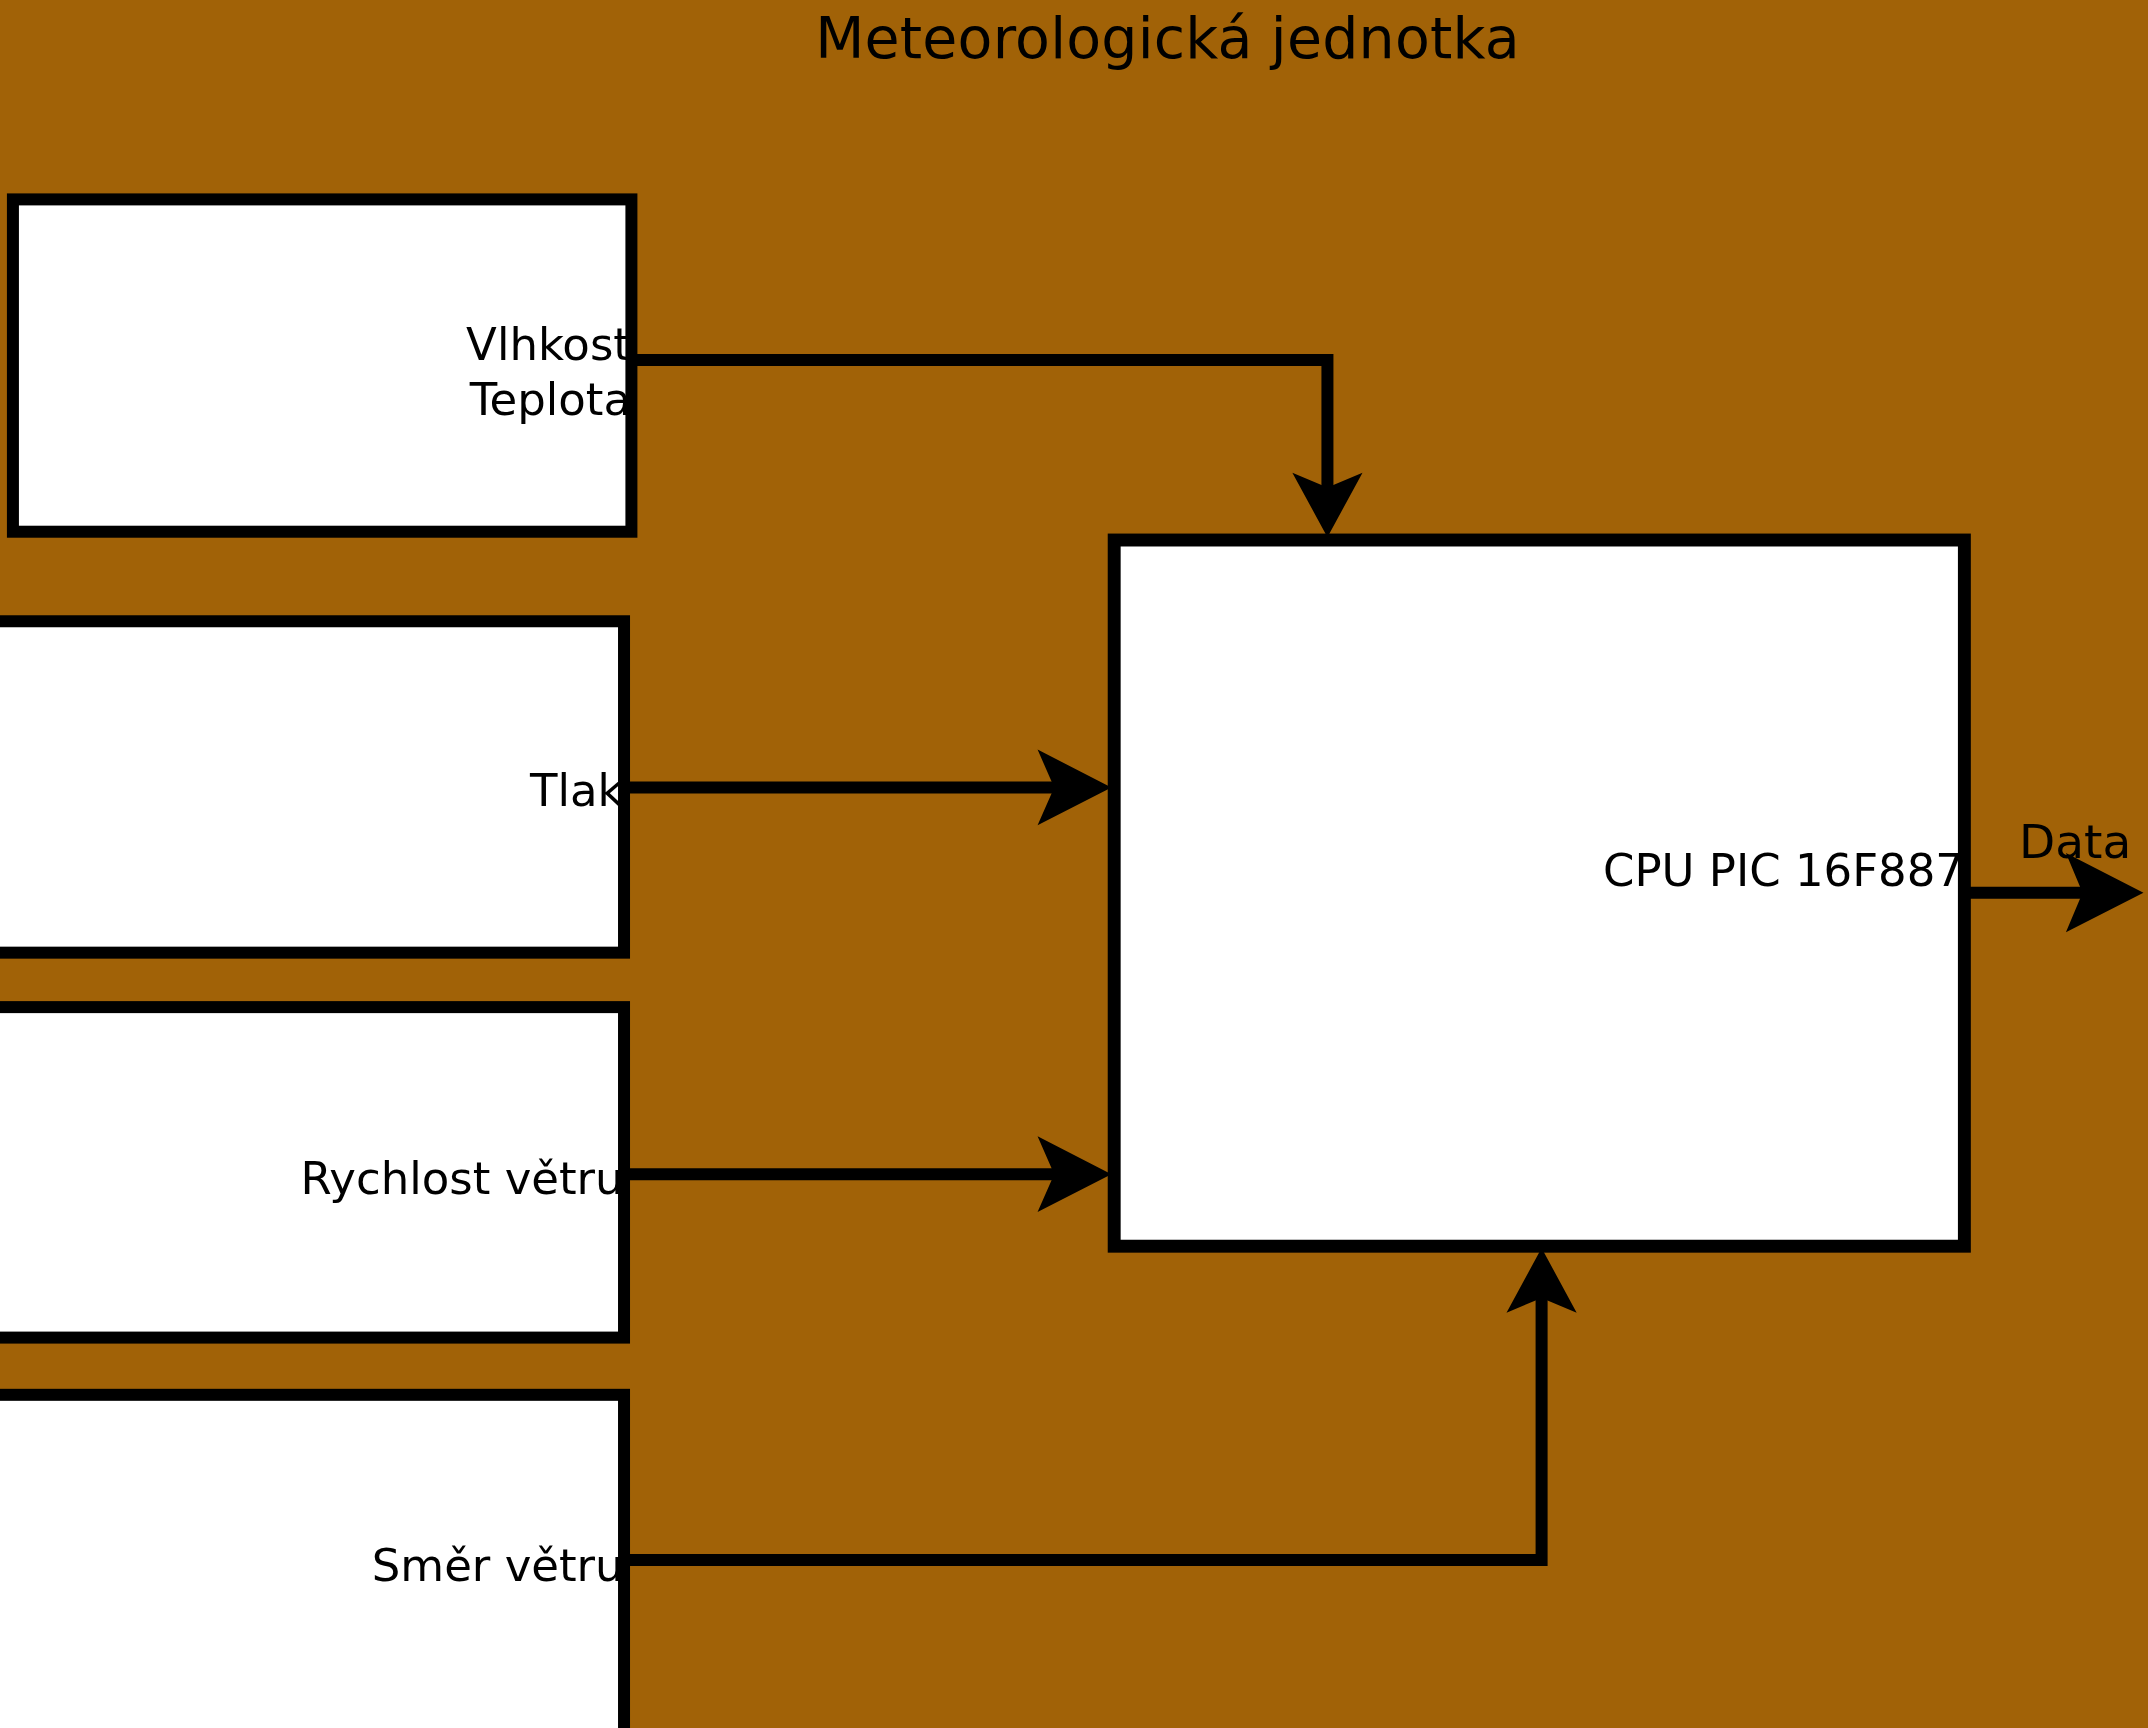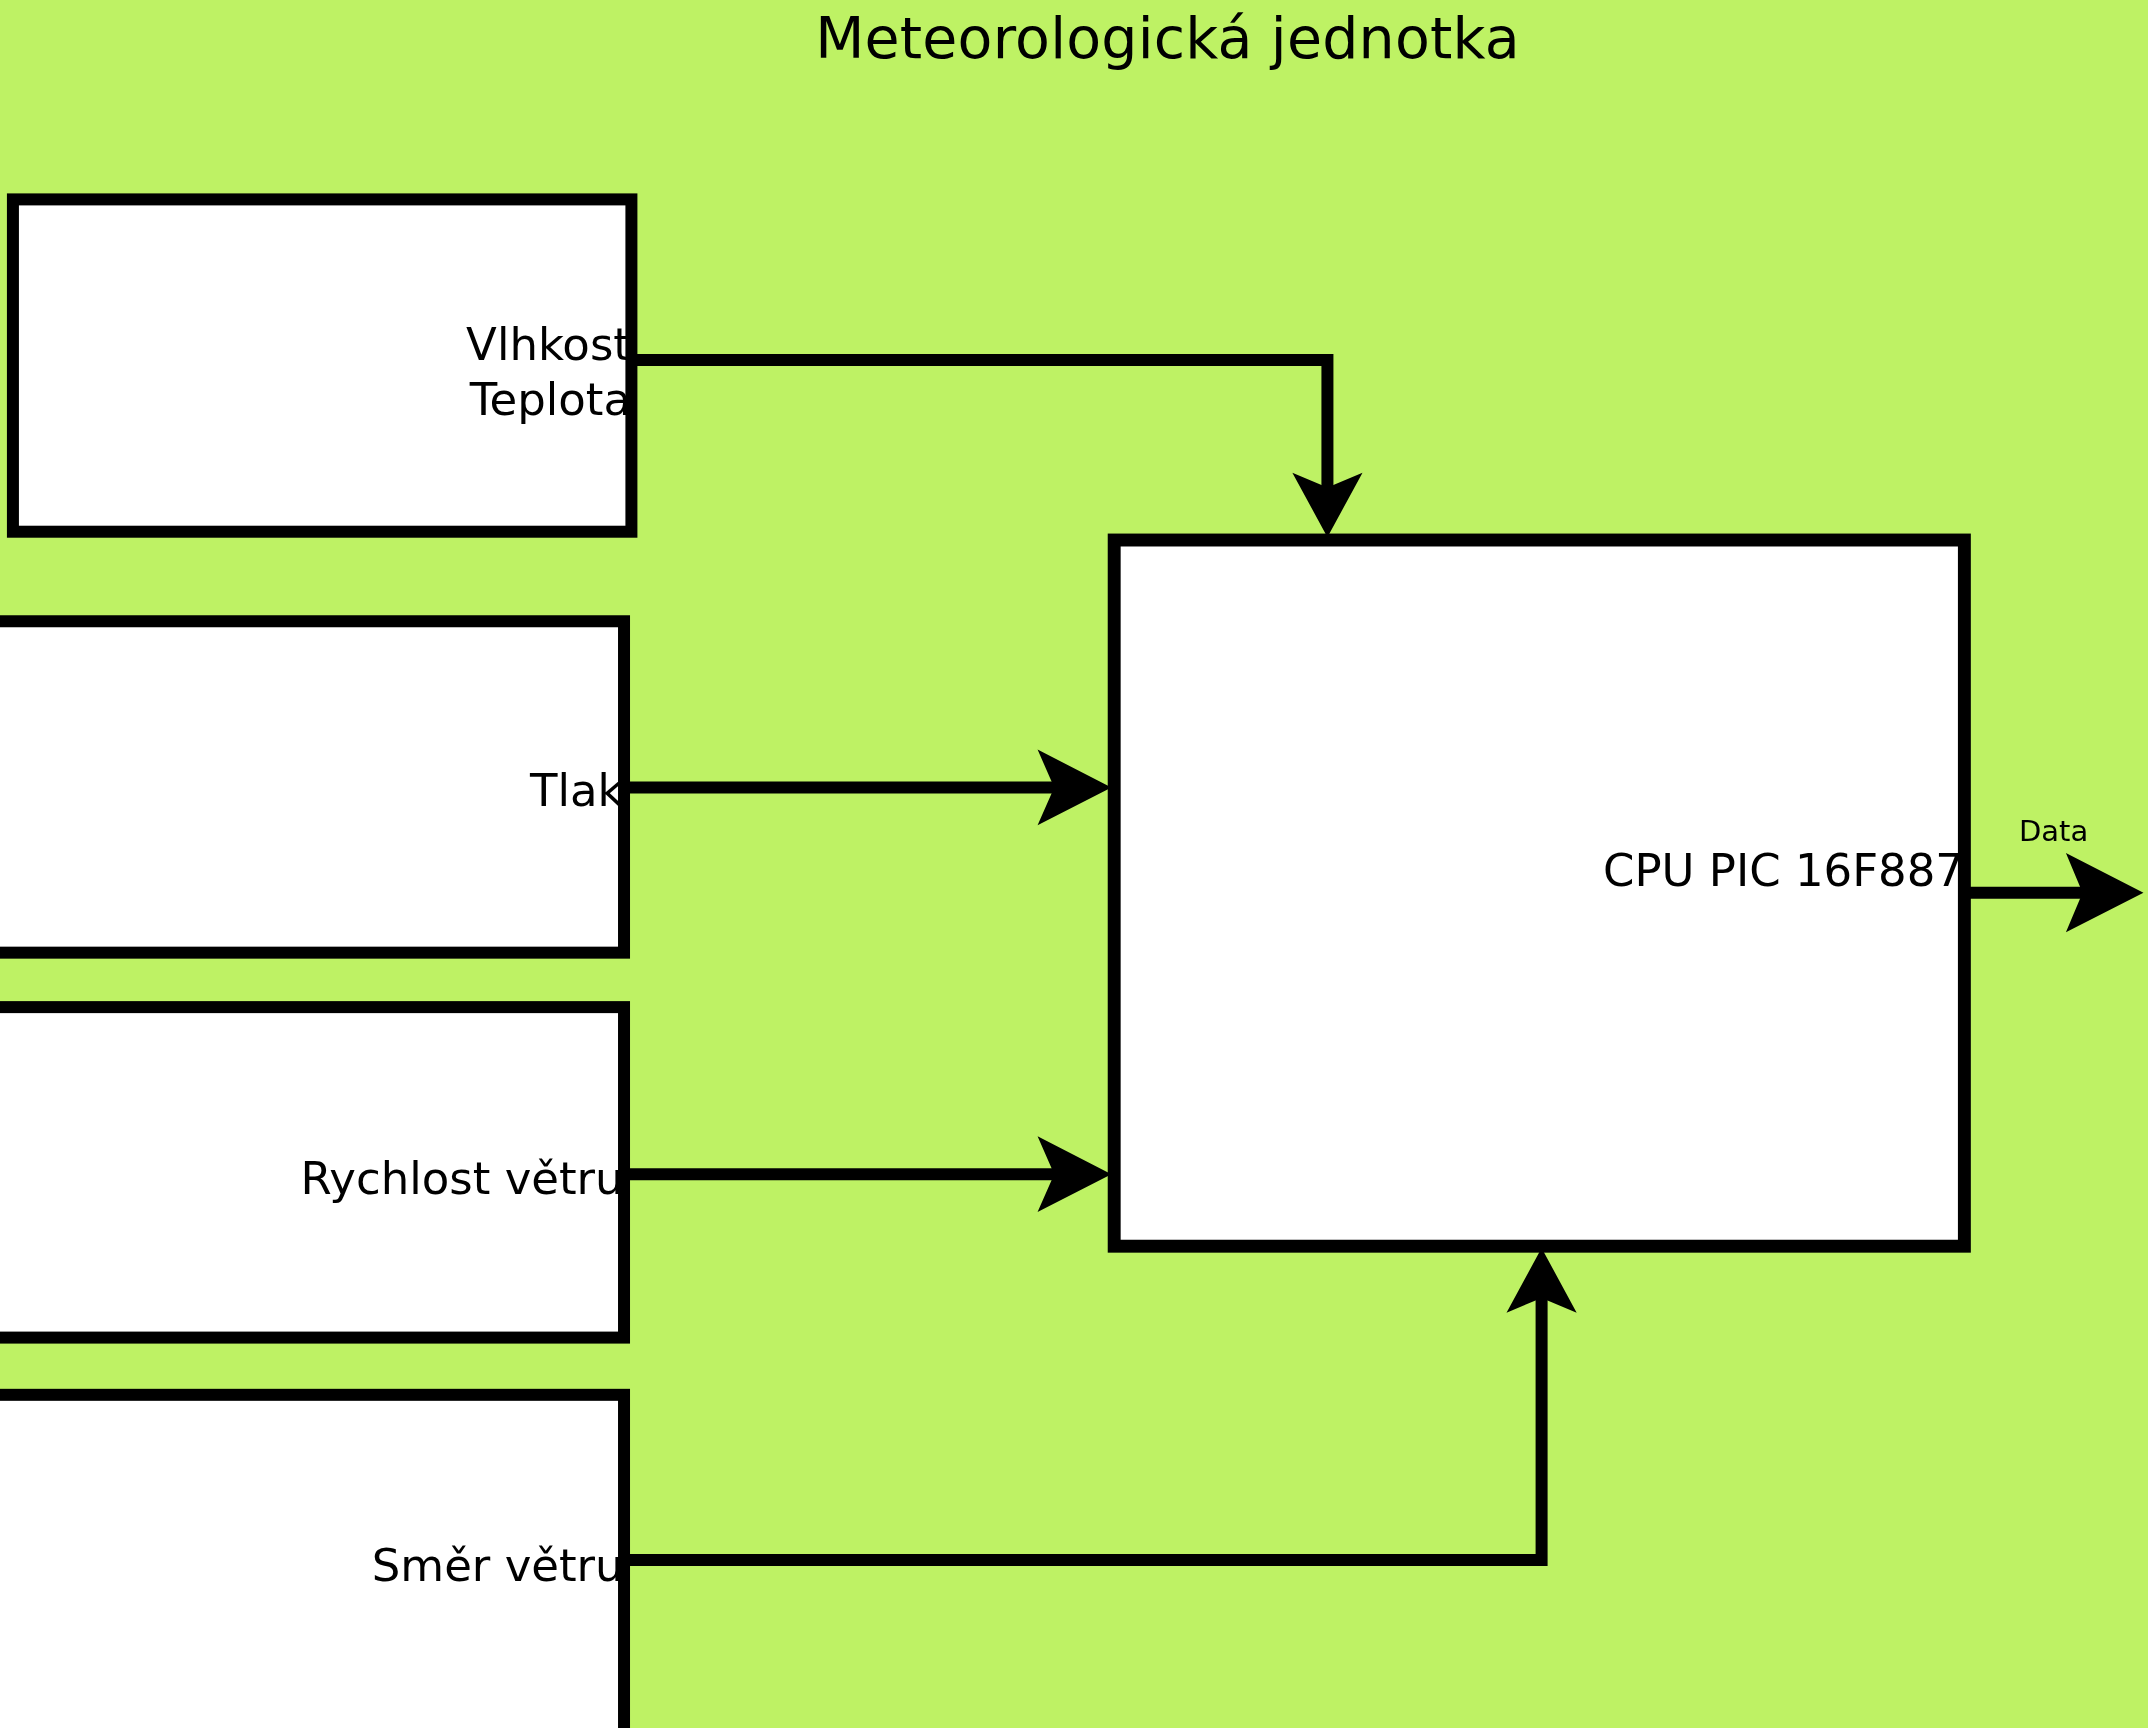--- a/index.html
+++ b/index.html
@@ -7,21 +7,21 @@
     padding: 0;
     background: #ffffff;
   }
   body {
     font-family: "DejaVu Sans", "Liberation Sans", sans-serif;
   }
   #stage {
     position: relative;
     width: 2149px;
     height: 1729px;
-    background: #bef264;
+    background: #a16207;
     overflow: hidden;
   }
   #diagram-svg {
     position: absolute;
     left: 0;
     top: 0;
     width: 2149px;
     height: 1729px;
     display: block;
   }
@@ -45,21 +45,21 @@
     color: #000000;
     font-size: 45px;
     line-height: 1.22;
     text-align: right;
     white-space: pre-line;
     pointer-events: none;
   }
   .edge-label {
     position: absolute;
     color: #000000;
-    font-size: 29px;
+    font-size: 47px;
     line-height: 1.15;
     white-space: nowrap;
   }
 </style>
 </head>
 <body>
 
 <div id="stage">
 
   <div class="diagram-title">Meteorologická jednotka</div>

